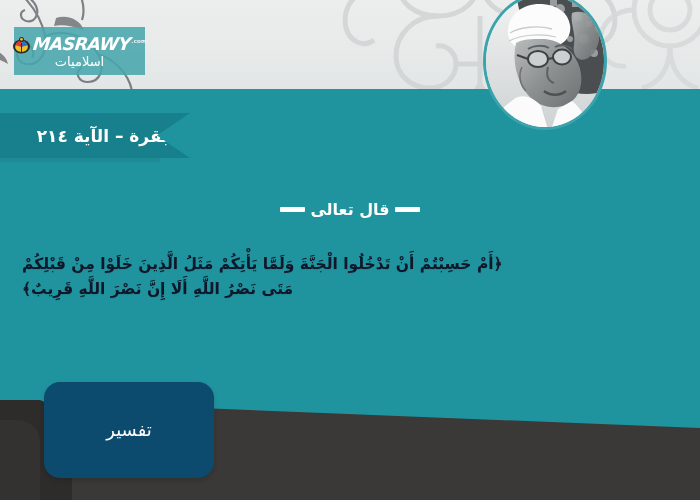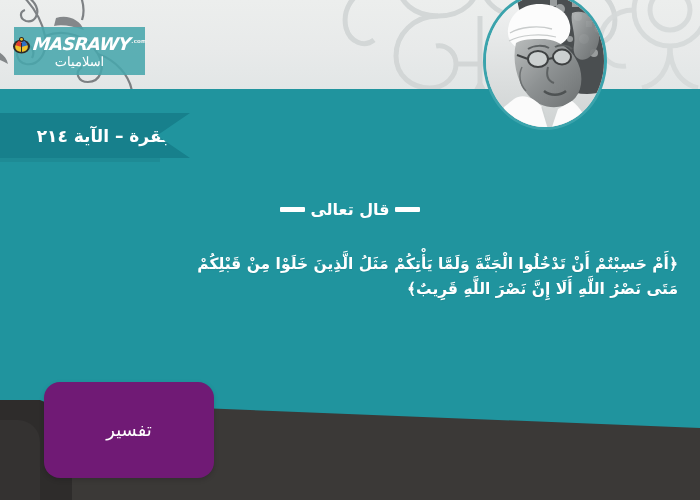--- a/index.html
+++ b/index.html
@@ -86,21 +86,20 @@
     margin-left: 1px;
     letter-spacing: 0.2px;
   }
   .logo-sub {
     font-size: 13px;
     color: #ffffff;
     direction: rtl;
     line-height: 1.15;
     margin-top: -1px;
     font-weight: 400;
-    font-family: Liberation Serif, serif;
   }
 
   
   .portrait {
     position: absolute;
     left: 483px; top: -8px;
     width: 124px; height: 138px;
     border-radius: 50%;
     border: 3px solid #3aa3ac;
     overflow: hidden;
@@ -158,23 +157,23 @@
     font-weight: 700;
     letter-spacing: 0.2px;
     white-space: nowrap;
   }
 
   
   .verse {
     position: absolute;
     left: 22px; top: 252px;
     width: 656px;
-    text-align: right;
+    text-align: left;
     direction: rtl;
-    color: #ffffff;
+    color: #0f172a;
     font-size: 15.5px;
     line-height: 1.62;
     font-weight: 700;
     letter-spacing: 0.1px;
     text-shadow: 0 1px 1px rgba(0,0,0,0.07);
   }
   .verse-line { display: block; white-space: nowrap; }
 
   
   .dark-band {
@@ -198,21 +197,21 @@
     width: 40px; height: 80px;
     background: #343231;
     border-top-right-radius: 22px;
   }
 
   
   .tafsir-badge {
     position: absolute;
     left: 44px; top: 382px;
     width: 170px; height: 96px;
-    background: #701a75;
+    background: #0c4a6e;
     border-radius: 16px;
     display: flex;
     flex-direction: column;
     align-items: center;
     justify-content: center;
     gap: 3px;
     direction: rtl;
     box-shadow: 0 2px 5px rgba(0,0,0,0.16);
   }
   .tafsir-l1, .tafsir-l2 {

